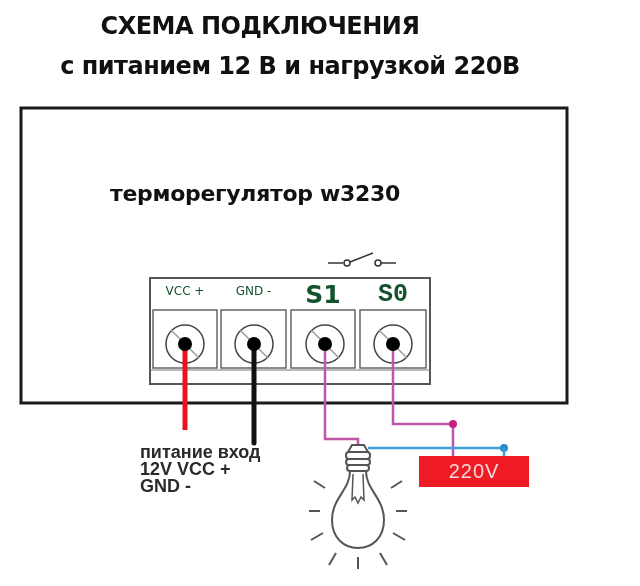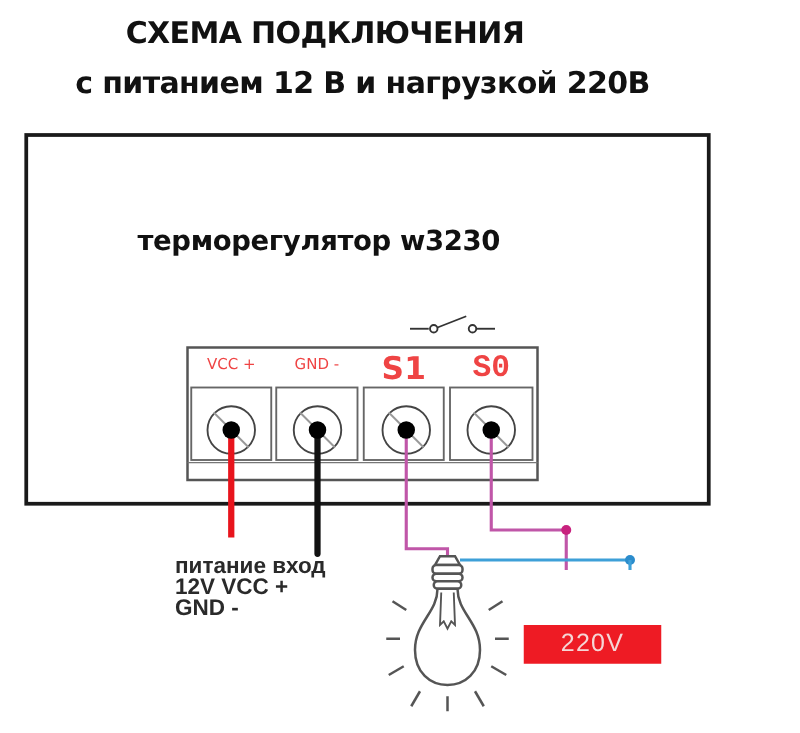--- a/index.html
+++ b/index.html
@@ -1,25 +1,25 @@
 <!DOCTYPE html>
 <html><head>
   <meta charset="utf-8">
   <style>
     html, body { margin: 0; padding: 0; background: #ffffff; }
     body { width: 640px; height: 586px; position: relative; overflow: hidden; font-family: "Liberation Sans", sans-serif; }
     .title { position: absolute; left: 0; width: 520px; text-align: center; color: #111; font-family: "DejaVu Sans", sans-serif; font-weight: bold; letter-spacing: -0.5px; }
     .title1 { top: 12px; font-size: 24px; }
     .title2 { top: 52px; font-size: 24px; left: 30px; }
     .device-label { position: absolute; left: 110px; top: 153px; font-family: "DejaVu Sans", sans-serif; font-weight: bold; font-size: 22px; color: #111; letter-spacing: -0.3px; margin-top: 28px; }
-    .term-label { position: absolute; top: 284px; font-family: "DejaVu Sans", sans-serif; color: #ef4444; text-align: center; }
+    .term-label { position: absolute; top: 284px; font-family: "DejaVu Sans", sans-serif; color: #14532d; text-align: center; }
     .term-small { font-size: 12px; }
     .term-big { font-size: 25px; font-weight: bold; top: 280px; }
     .power-note { position: absolute; left: 140px; top: 444px; font-family: "Liberation Sans", sans-serif; font-weight: bold; font-size: 18px; line-height: 17px; color: #2a2a2a; }
-    .v220 { position: absolute; left: 419px; top: 456px; width: 110px; height: 31px; background: #ee1b24; color: #f5d6d6; font-family: "Liberation Sans", sans-serif; font-size: 20px; text-align: center; line-height: 31px; letter-spacing: 1px; margin-top: 44px; }
+    .v220 { position: absolute; left: 419px; top: 456px; width: 110px; height: 31px; background: #ee1b24; color: #f5d6d6; font-family: "Liberation Sans", sans-serif; font-size: 20px; text-align: center; line-height: 31px; letter-spacing: 1px; }
     svg { position: absolute; left: 0; top: 0; }
   </style>
 </head>
 <body>
 
 <div class="title title1">СХЕМА ПОДКЛЮЧЕНИЯ</div>
 <div class="title title2">с питанием 12 В и нагрузкой 220В</div>
 
 <svg width="640" height="586" viewBox="0 0 640 586">
 

